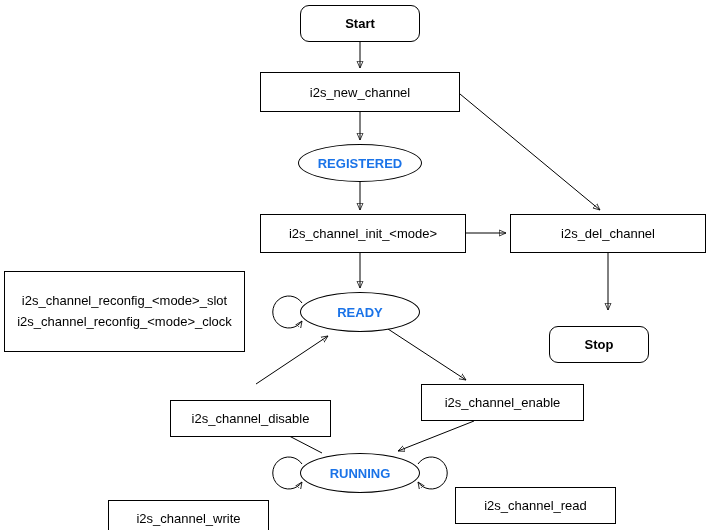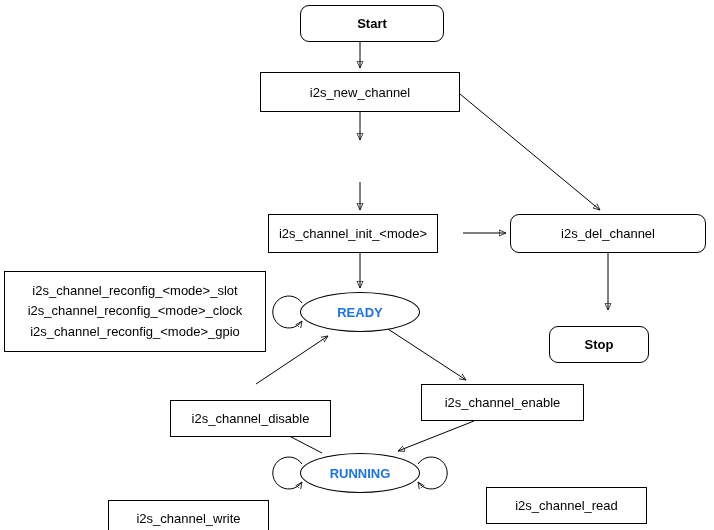--- a/index.html
+++ b/index.html
@@ -48,33 +48,33 @@
   .ellipse {
     border-radius: 50%;
     font-weight: bold;
     color: var(--state-color, #1A73E8);
   }
   .reconfig {
     flex-direction: column;
     line-height: 1.55;
   }
   
-  .n-start      { left:300px; top:5px;   width:144px; height:37px; }
+  .n-start      { left:300px; top:5px;   width:120px; height:37px; }
   .n-new        { left:260px; top:72px;  width:200px; height:40px;text-align:right; }
   .n-registered { left:298px; top:144px; width:124px; height:38px; }
-  .n-init       { left:268px; top:214px; width:170px; height:39px; }
-  .n-del        { left:510px; top:214px; width:196px; height:39px;border-radius:9px; }
+  .n-init       { left:260px; top:214px; width:206px; height:39px; }
+  .n-del        { left:510px; top:214px; width:196px; height:39px; }
   .n-stop       { left:549px; top:326px; width:100px; height:37px;text-align:right; }
   .n-ready      { left:300px; top:292px; width:120px; height:40px; }
-  .n-reconfig   { left:4px;   top:271px; width:262px; height:81px;text-align:center; }
+  .n-reconfig   { left:4px;   top:271px; width:241px; height:81px;text-align:center; }
   .n-disable    { left:170px; top:384px; width:161px; height:37px;margin-top:16px; }
   .n-enable     { left:421px; top:384px; width:163px; height:37px; }
   .n-running    { left:300px; top:453px; width:120px; height:40px; }
   .n-write      { left:108px; top:500px; width:161px; height:37px; }
-  .n-read       { left:455px; top:487px; width:161px; height:37px;margin-left:31px; }
+  .n-read       { left:455px; top:487px; width:161px; height:37px; }
 </style>
 </head>
 <body>
 
 <div class="canvas">
 
   <svg class="edges" viewBox="0 0 714 530">
     <defs>
       <marker id="arrow" viewBox="0 0 10 10" refX="9" refY="5" markerWidth="7.5" markerHeight="7.5" orient="auto-start-reverse">
         <path d="M 0 1 L 9 5 L 0 9 z" fill="#000000" stroke="none"></path>
@@ -93,33 +93,33 @@
     <path d="M 322 453 L 268 425" marker-end="url(#arrow)"></path>
     <path d="M 302 303 A 16 16 0 1 0 302 321" marker-end="url(#arrow)"></path>
     <path d="M 302 464 A 16 16 0 1 0 302 482" marker-end="url(#arrow)"></path>
     <path d="M 418 464 A 16 16 0 1 1 418 482" marker-end="url(#arrow)"></path>
   </svg>
 
   <div class="node rounded n-start">Start</div>
 
   <div class="node n-new">i2s_new_channel</div>
 
+  <div class="node ellipse n-registered">REGISTERED</div>
 
   <div class="node n-init">i2s_channel_init_&lt;mode&gt;</div>
 
   <div class="node n-del">i2s_del_channel</div>
 
   <div class="node rounded n-stop">Stop</div>
 
   <div class="node ellipse n-ready">READY</div>
 
   <div class="node reconfig n-reconfig">
     <div>i2s_channel_reconfig_&lt;mode&gt;_slot</div>
     <div>i2s_channel_reconfig_&lt;mode&gt;_clock</div>
-    <div>i2s_channel_reconfig_&lt;mode&gt;_gpio</div>
   </div>
 
   <div class="node n-disable">i2s_channel_disable</div>
 
   <div class="node n-enable">i2s_channel_enable</div>
 
   <div class="node ellipse n-running">RUNNING</div>
 
   <div class="node n-write">i2s_channel_write</div>
 

